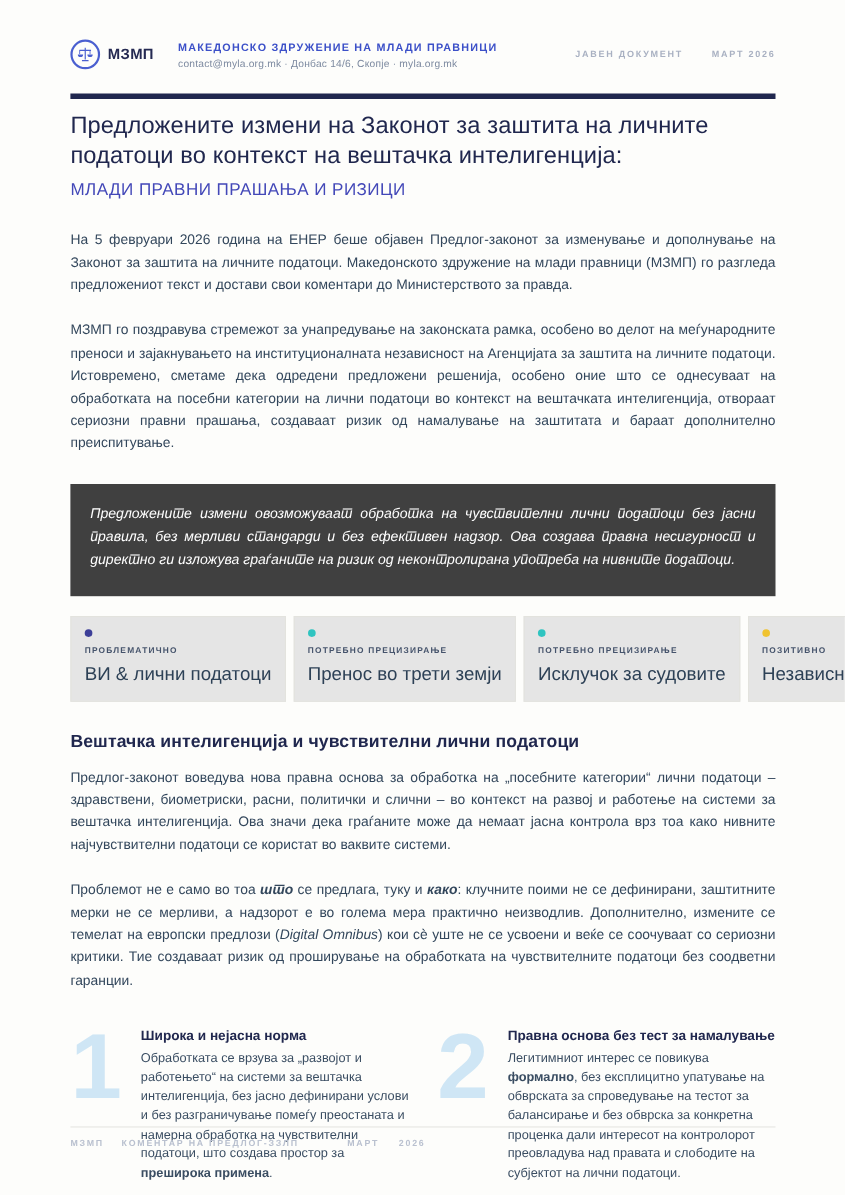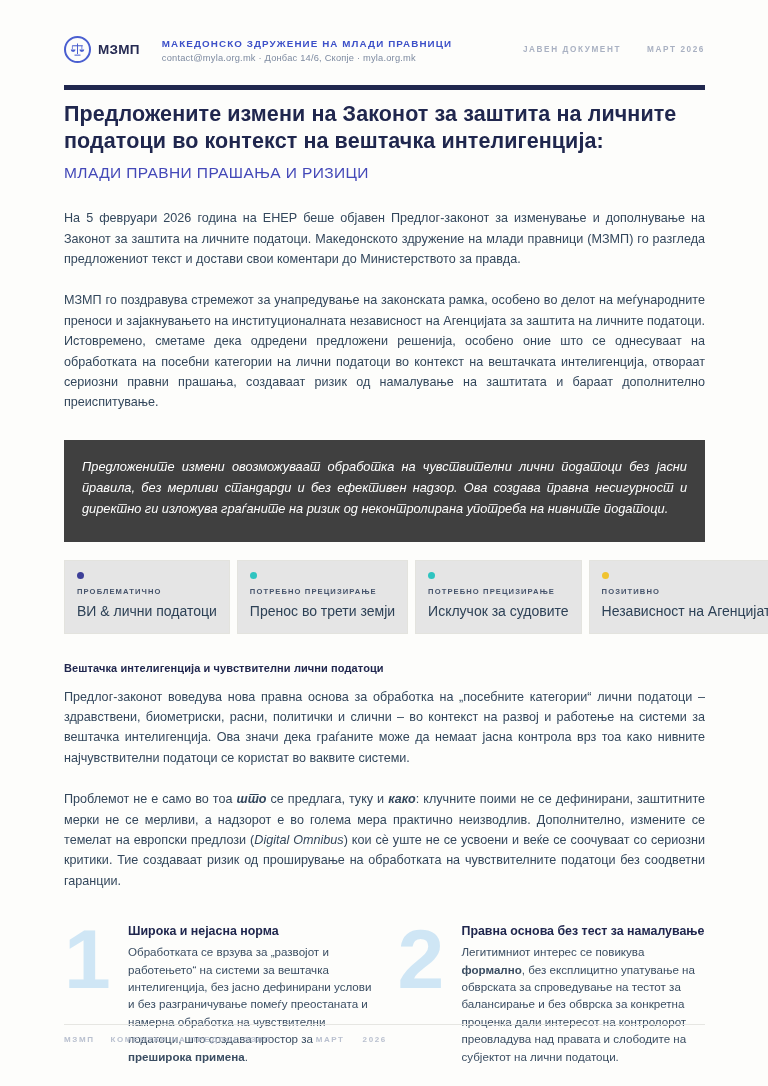--- a/index.html
+++ b/index.html
@@ -18,40 +18,40 @@
   .brand-circle { width:27px; height:27px; border-radius:50%; border:2px solid #4a5fd0; display:flex; align-items:center; justify-content:center; }
   .brand-name { font-size:13.5px; font-weight:700; color:#252a52; letter-spacing:.3px; }
   .org { padding-top:1px; }
   .org-name { font-size:9.8px; font-weight:700; color:#3c50c8; letter-spacing:1.1px; margin-bottom:4px; }
   .org-contact { font-size:9.3px; color:#7d8aa0; letter-spacing:.2px; }
   .hdr-meta { display:flex; gap:26px; padding-top:9px; }
   .hdr-meta span { font-size:8.2px; letter-spacing:1.6px; color:#a9b1c2; font-weight:700; }
 
   
   .title-block { border-top:5px solid #20274e; padding-top:11px; margin-bottom:26px; }
-  .doc-title { font-size:21.5px; line-height:1.26; font-weight:700; color:#20274e; letter-spacing:.1px; margin-bottom:9px; }
+  .doc-title { font-size:21.5px; line-height:1.26; font-weight:400; color:#20274e; letter-spacing:.1px; margin-bottom:9px; }
   .doc-subtitle { font-size:15.5px; font-weight:500; color:#4348b8; letter-spacing:.4px; }
 
   
   .para { font-size:12.6px; line-height:1.62; text-align:justify; color:#33475c; margin-bottom:21px; }
 
   
   .callout { background:#404040; color:#ffffff; padding:17px 18px 22px 18px; margin:27px 0 18px 0; }
   .callout p { font-style:italic; font-size:12.8px; line-height:1.64; text-align:justify; }
 
   
   .cards { display:flex; gap:7px; margin-bottom:28px; }
   .card { flex:1; background:#e5e5e5; border:1px solid #e3e3de; padding:11px 12px 14px 12px; }
   .card-dot { width:7px; height:7px; border-radius:50%; margin-bottom:8px; }
   .card-label { font-size:7.6px; font-weight:700; letter-spacing:1.1px; color:#45536b; margin-bottom:7px; white-space:nowrap; }
-  .card-value { font-size:14px; color:#2d4156; white-space:nowrap; }
+  .card-value { font-size:17px; color:#2d4156; white-space:nowrap; }
 
   
   .section-heading { font-size:13.5px; font-weight:800; letter-spacing:1.6px; color:#403fae; margin:10px 0 20px 0; }
-  .sub-heading { font-size:11px; font-weight:800; color:#20274e; margin-bottom:13px; letter-spacing:.1px; }
+  .sub-heading { font-size:16px; font-weight:800; color:#20274e; margin-bottom:13px; letter-spacing:.1px; }
 
   
   .grid { display:grid; grid-template-columns:1fr 1fr; column-gap:26px; row-gap:26px; margin-top:32px; }
   .item { display:flex; align-items:flex-start; }
   .item-num { font-size:84px; line-height:.92; font-weight:800; color:#cfe6f5; width:56px; flex:0 0 56px; margin-right:8px; margin-top:-2px; letter-spacing:-2px; }
   .item-title { font-size:12.4px; font-weight:700; color:#20274e; margin-bottom:4px; line-height:1.3; }
   .item-body { font-size:11.6px; line-height:1.5; color:#3a4d62; }
 
   
   .footer { position:absolute; left:64px; right:63px; top:1024px; border-top:1px solid #e6e6e2; padding-top:10px; display:flex; }

